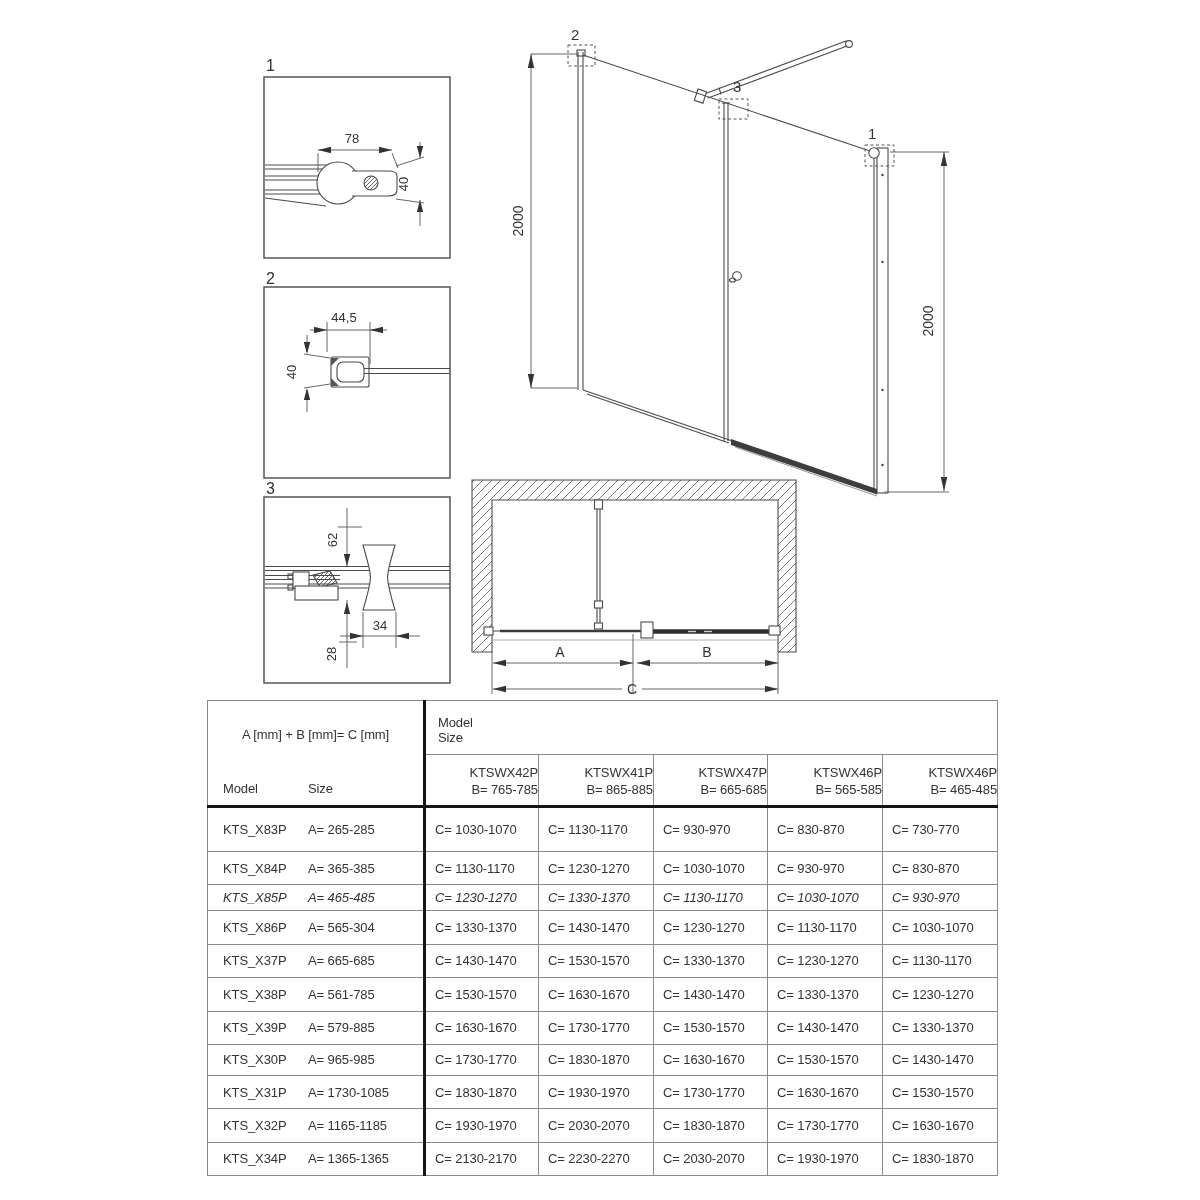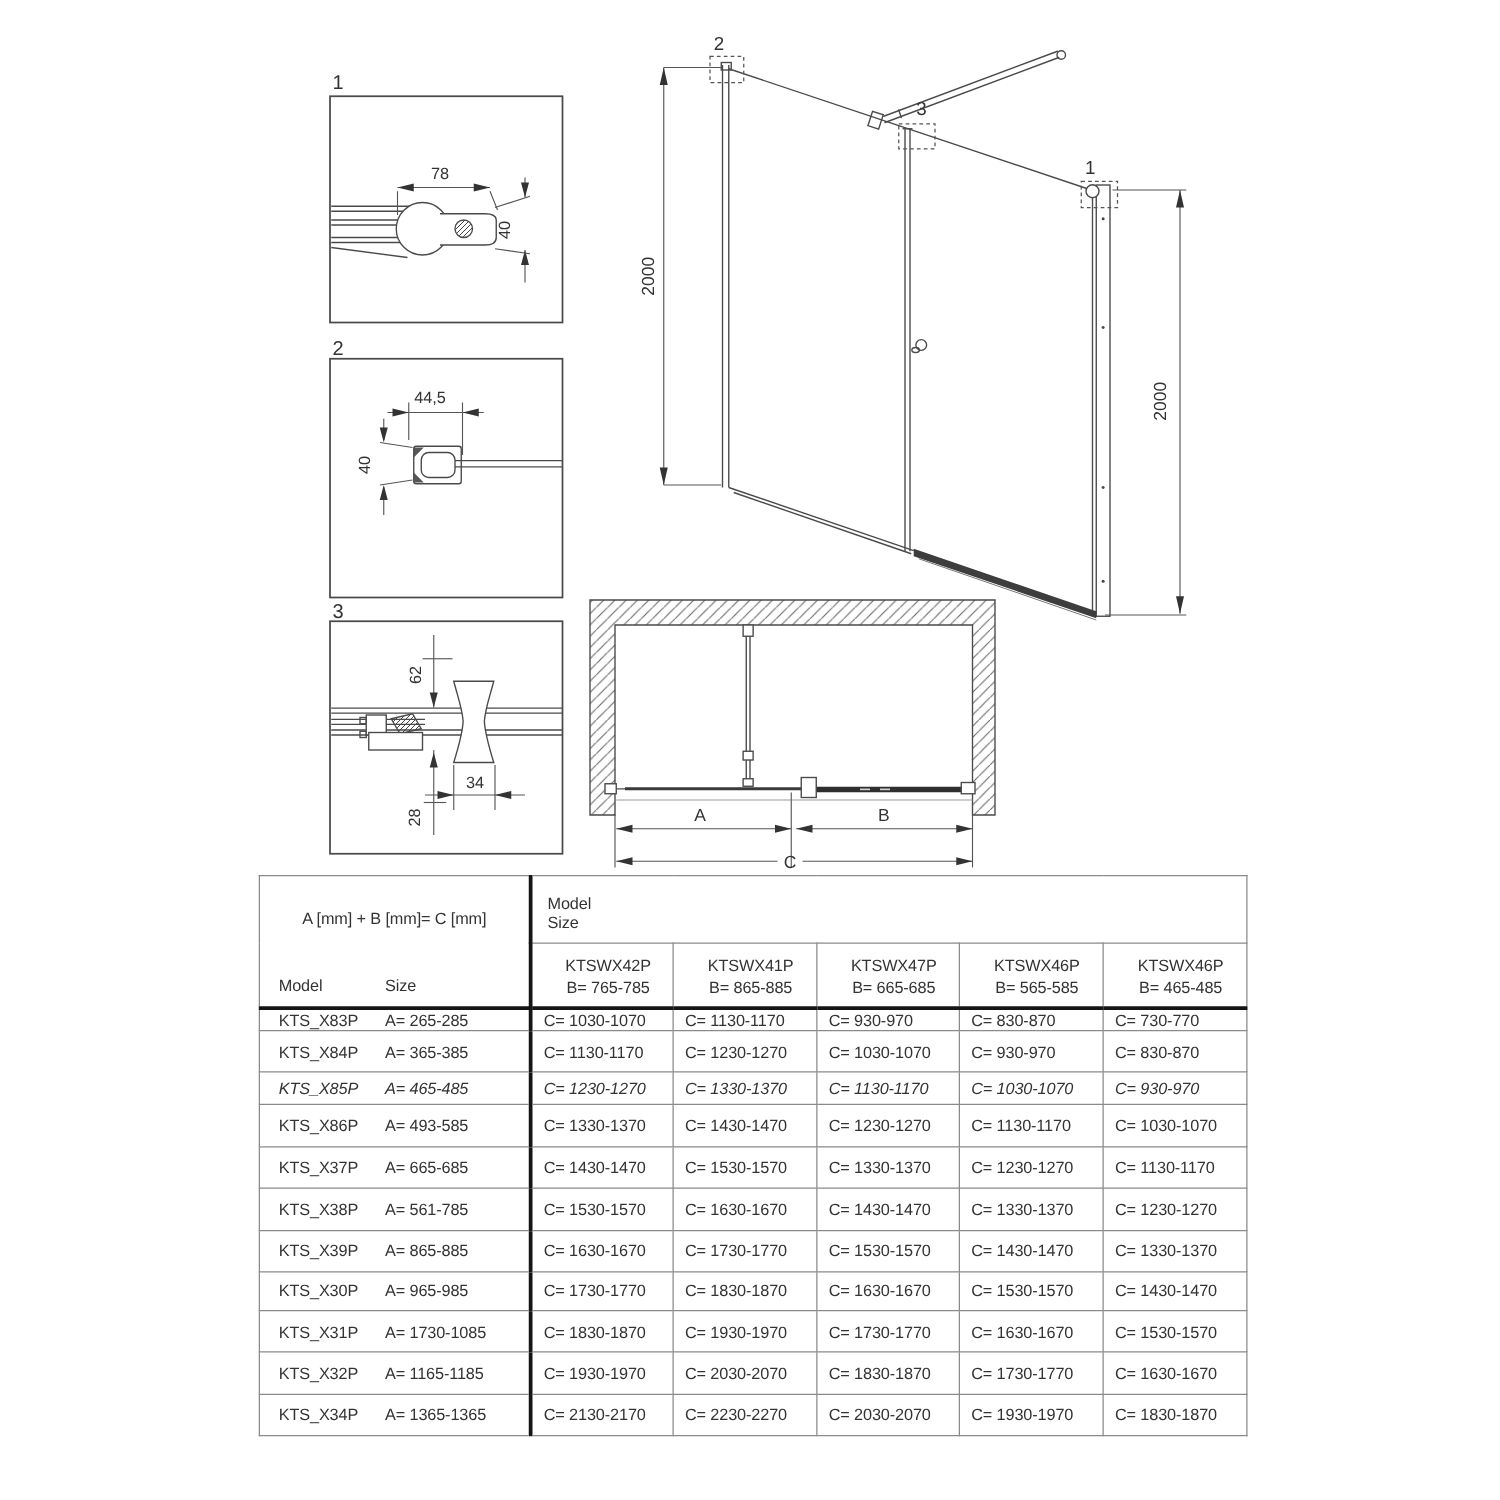--- a/index.html
+++ b/index.html
@@ -12,21 +12,21 @@
   #table-wrap{position:absolute;left:207px;top:700px;width:790px;}
   table.size{border-collapse:collapse;table-layout:fixed;width:790px;
              font-size:13px;letter-spacing:-0.1px;color:#333;}
   table.size td,table.size th{border:1px solid #8a8a8a;padding:0;font-weight:normal;
              vertical-align:middle;overflow:hidden;white-space:nowrap;}
   table.size{border:1.5px solid #666;}
   th.corner-left{border-right:3px solid #151515 !important;
                  border-bottom:3px solid #151515 !important;position:relative;}
   th.corner-right{text-align:left;}
   .corner-right .inner{padding:5px 0 0 12px;line-height:15px;text-align:left;}
-  tr.subhead th{border-bottom:3px solid #151515 !important;text-align:center;}
+  tr.subhead th{border-bottom:3px solid #151515 !important;text-align:right;}
   .subhead .inner{padding:5px 0 4px 9px;line-height:17px;}
   .formula{position:absolute;left:0;right:0;top:26px;}
   .lh-model{position:absolute;left:15px;bottom:9px;}
   .lh-size{position:absolute;left:100px;bottom:9px;}
   td.cell-model{border-right:3px solid #151515 !important;}
   td.cell-model .m{display:inline-block;margin-left:15px;width:85px;}
   td.cell-c{padding-left:9px !important;}
 </style>
 </head>
 <body>
@@ -328,21 +328,21 @@
             </th>
         <th>
               <div class="inner">
           <div>KTSWX46P</div>
           <div>B= 465-485</div>
               </div>
             </th>
       </tr>
     </thead>
     <tbody>
-          <tr style="height: 18px;">
+          <tr style="height: 45px;">
             <td class="cell-model"><span class="m">KTS_X83P</span><span>A= 265-285</span></td>
             <td class="cell-c">C= 1030-1070</td>
             <td class="cell-c">C= 1130-1170</td>
             <td class="cell-c">C= 930-970</td>
             <td class="cell-c">C= 830-870</td>
             <td class="cell-c">C= 730-770</td>
           </tr>
           <tr style="height: 33.4px;">
             <td class="cell-model"><span class="m">KTS_X84P</span><span>A= 365-385</span></td>
             <td class="cell-c">C= 1130-1170</td>
@@ -353,21 +353,21 @@
           </tr>
           <tr style="height: 26px; font-style: italic;">
             <td class="cell-model"><span class="m">KTS_X85P</span><span>A= 465-485</span></td>
             <td class="cell-c">C= 1230-1270</td>
             <td class="cell-c">C= 1330-1370</td>
             <td class="cell-c">C= 1130-1170</td>
             <td class="cell-c">C= 1030-1070</td>
             <td class="cell-c">C= 930-970</td>
           </tr>
           <tr style="height: 33.4px;">
-            <td class="cell-model"><span class="m">KTS_X86P</span><span>A= 493-585</span></td>
+            <td class="cell-model"><span class="m">KTS_X86P</span><span>A= 565-304</span></td>
             <td class="cell-c">C= 1330-1370</td>
             <td class="cell-c">C= 1430-1470</td>
             <td class="cell-c">C= 1230-1270</td>
             <td class="cell-c">C= 1130-1170</td>
             <td class="cell-c">C= 1030-1070</td>
           </tr>
           <tr style="height: 33.4px;">
             <td class="cell-model"><span class="m">KTS_X37P</span><span>A= 665-685</span></td>
             <td class="cell-c">C= 1430-1470</td>
             <td class="cell-c">C= 1530-1570</td>
@@ -377,21 +377,21 @@
           </tr>
           <tr style="height: 33.4px;">
             <td class="cell-model"><span class="m">KTS_X38P</span><span>A= 561-785</span></td>
             <td class="cell-c">C= 1530-1570</td>
             <td class="cell-c">C= 1630-1670</td>
             <td class="cell-c">C= 1430-1470</td>
             <td class="cell-c">C= 1330-1370</td>
             <td class="cell-c">C= 1230-1270</td>
           </tr>
           <tr style="height: 33.4px;">
-            <td class="cell-model"><span class="m">KTS_X39P</span><span>A= 865-885</span></td>
+            <td class="cell-model"><span class="m">KTS_X39P</span><span>A= 579-885</span></td>
             <td class="cell-c">C= 1630-1670</td>
             <td class="cell-c">C= 1730-1770</td>
             <td class="cell-c">C= 1530-1570</td>
             <td class="cell-c">C= 1430-1470</td>
             <td class="cell-c">C= 1330-1370</td>
           </tr>
           <tr style="height: 31px;">
             <td class="cell-model"><span class="m">KTS_X30P</span><span>A= 965-985</span></td>
             <td class="cell-c">C= 1730-1770</td>
             <td class="cell-c">C= 1830-1870</td>

